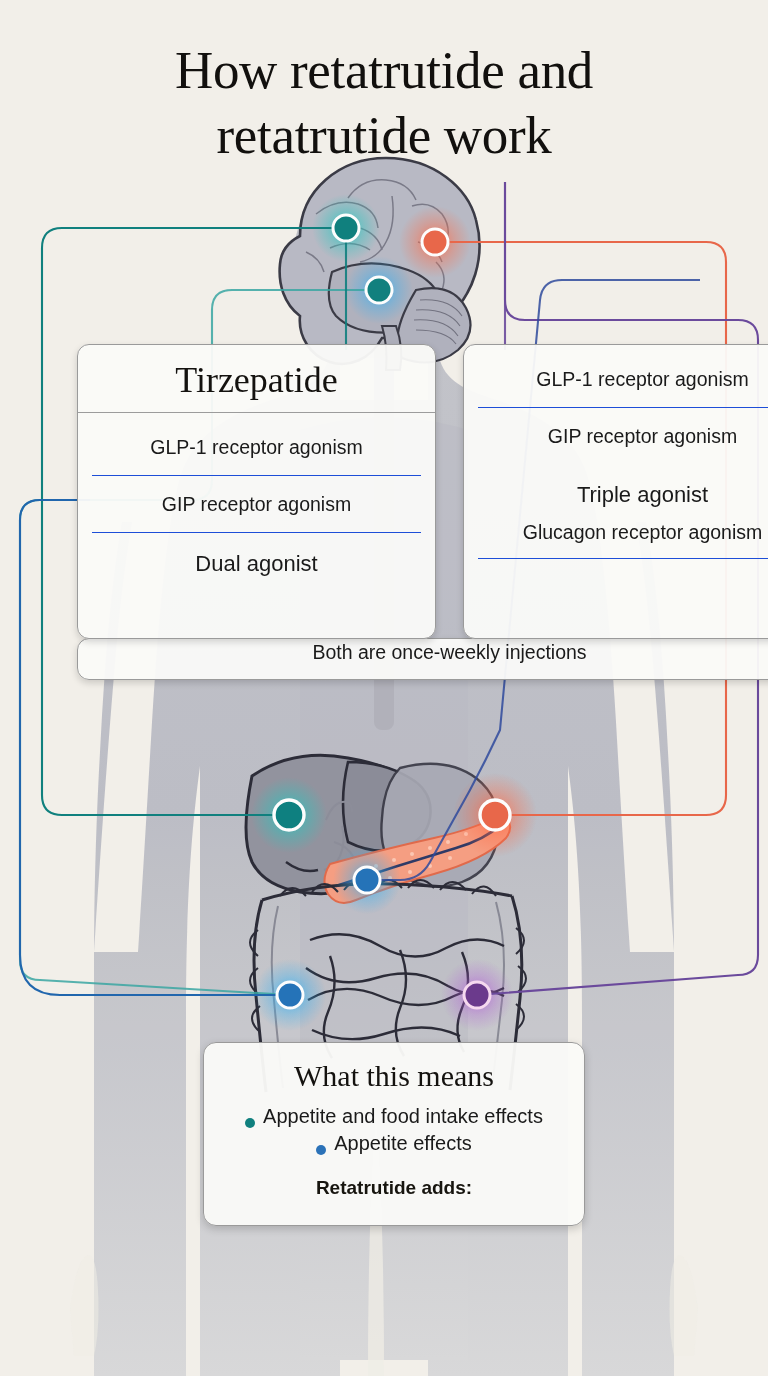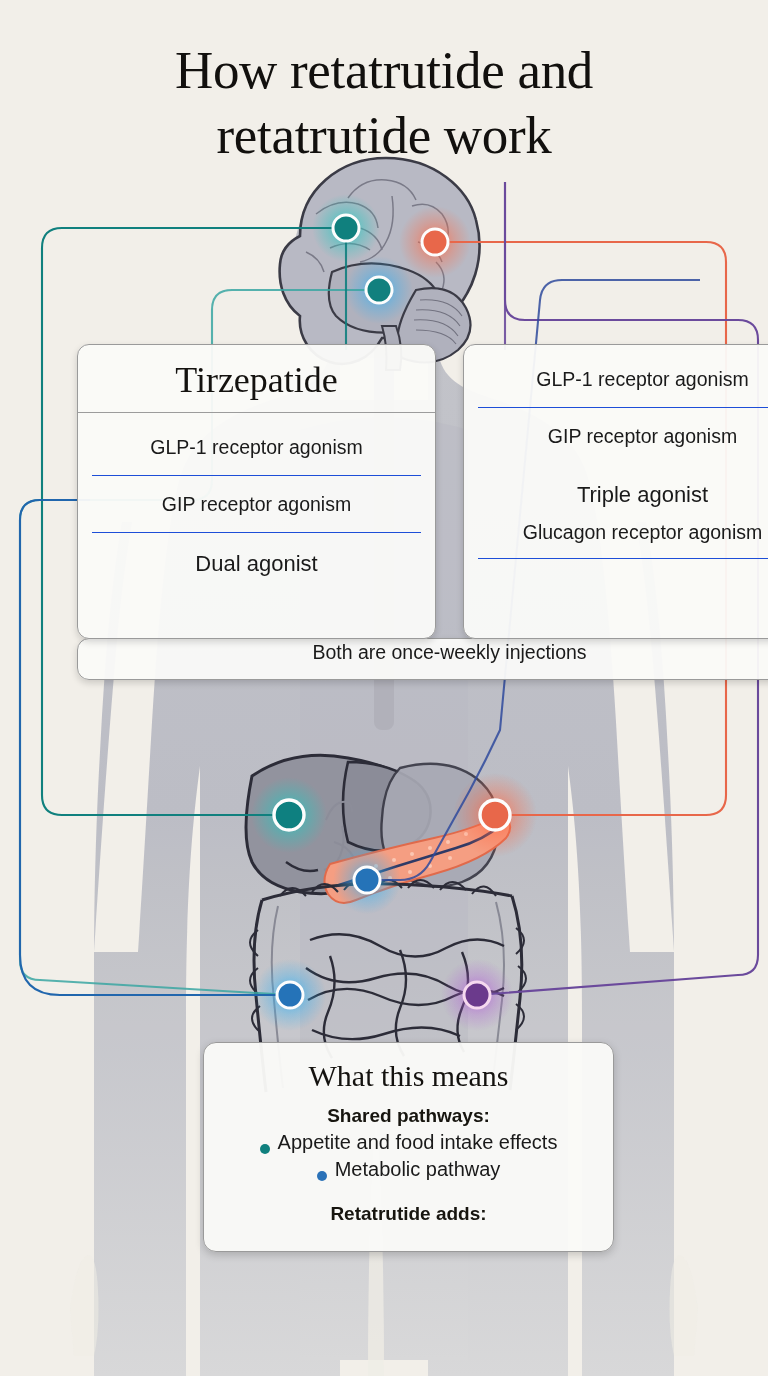--- a/index.html
+++ b/index.html
@@ -61,21 +61,21 @@
     color:#1a1a1a;
     padding:2px 0 15px;
     position:relative;
     z-index:2;
   }
   .panel-wrap{position:absolute;left:61px;top:344px;width:745px;margin-left:16px;}
   .cards-holder{position:relative;z-index:3;}
 
   
   .means{
-    position:absolute;left:203px;top:1042px;width:411px;
+    position:absolute;left:203px;top:1042px;width:382px;
     background:rgba(250,250,248,0.955);
     border:1px solid #9a9a9a;
     border-radius:13px;
     box-shadow:0 3px 9px rgba(0,0,0,0.18);
     padding:16px 14px 22px;
     box-sizing:border-box;
     text-align:center;
   }
   .means-title{
     font-family:"Liberation Serif",serif;
@@ -343,28 +343,27 @@
         </div>
 
       </div>
     </div>
     <div class="footer-bar">Both are once-weekly injections</div>
   </div>
 
   <div class="means">
     <div class="means-title">What this means</div>
 
-    <div class="means-sub">Shared pathways:</div>
 
     <div class="bullet-row">
       <span class="dot" style="background:#10807e"></span>
       <span>Appetite and food intake effects</span>
     </div>
     <div class="bullet-row">
       <span class="dot" style="background:#2b72b8"></span>
-      <span>Metabolic pathway</span>
+      <span>Appetite effects</span>
     </div>
 
     <div class="means-sub second">Retatrutide adds:</div>
 
   </div>
 
 </div>
 
 </body></html>

